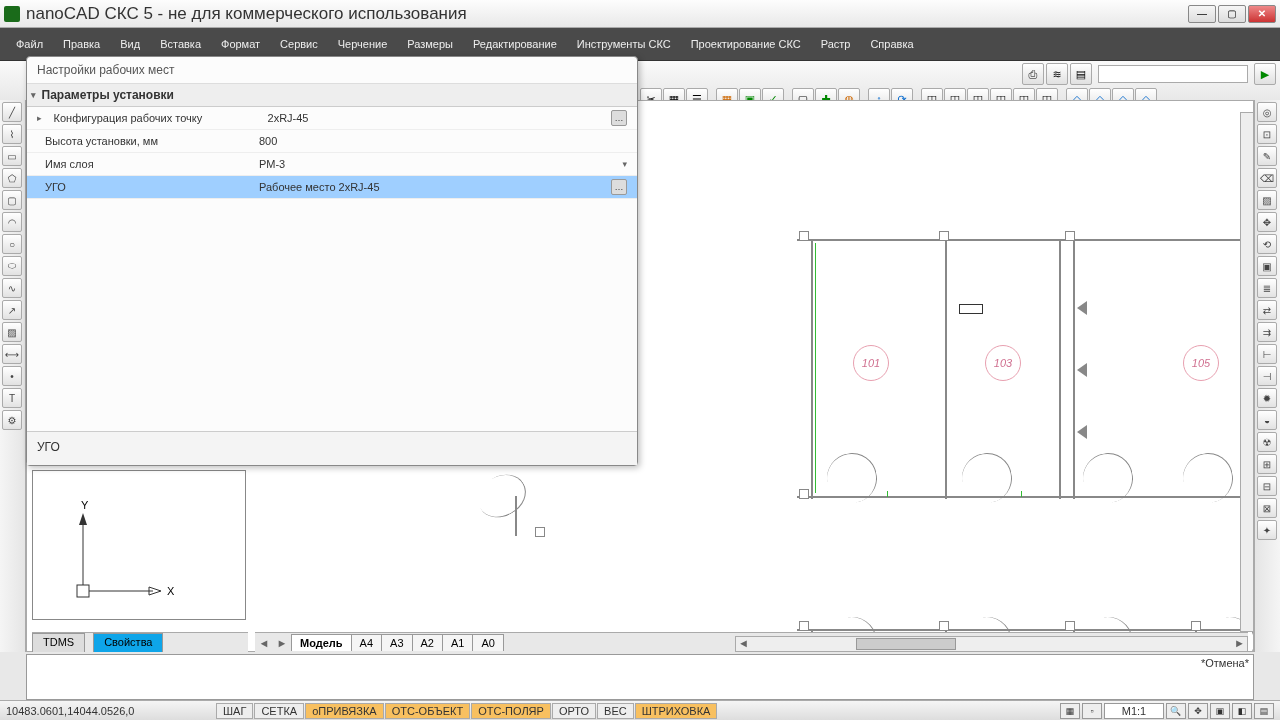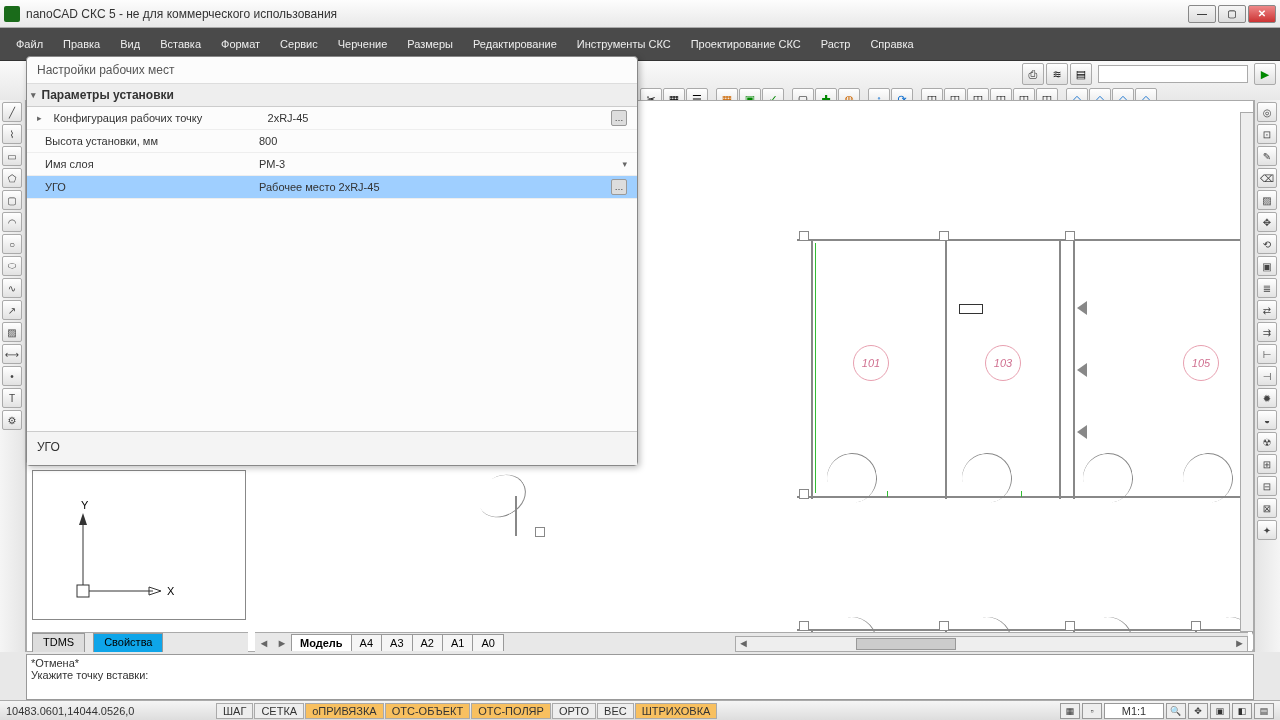--- a/index.html
+++ b/index.html
@@ -1,19 +1,19 @@
 <!DOCTYPE html>
 <html><head>
 <meta charset="utf-8">
 <style>
 * { margin:0; padding:0; box-sizing:border-box; font-family:Tahoma,Arial,sans-serif; font-size:11px; }
 body { width:1280px; height:720px; background:#e8e8e8; overflow:hidden; position:relative; }
 .titlebar { height:28px; background:linear-gradient(#fdfdfd,#e8e8e8); border-bottom:1px solid #aaa; display:flex; align-items:center; padding:0 4px; }
 .titlebar .appicon { width:16px; height:16px; background:#1a6b1a; border-radius:2px; margin-right:6px; }
-.titlebar .title { flex:1; color:#333; font-size:12px; }
+.titlebar .title { flex:1; color:#333; font-size:17px; }
 .winbtns { display:flex; gap:2px; }
 .winbtn { width:28px; height:18px; background:linear-gradient(#f5f5f5,#ddd); border:1px solid #888; border-radius:2px; display:flex; align-items:center; justify-content:center; font-size:10px; cursor:pointer; }
 .winbtn.close { background:linear-gradient(#e88,#c33); color:#fff; font-weight:bold; }
 .menubar { height:26px; background:#4a4a4a; color:#fff; display:flex; align-items:center; padding:16px 6px; border-bottom:1px solid #333; }
 .menuitem { padding:4px 10px; cursor:pointer; color:#eee; }
 .toolbar-area { height:46px; background:linear-gradient(#fafafa,#e5e5e5); border-bottom:1px solid #999; position:relative; }
 .toolbar-right { position:absolute; right:4px; top:2px; display:flex; gap:2px; align-items:center; }
 .tbtn { width:22px; height:22px; background:linear-gradient(#fff,#e0e0e0); border:1px solid #aaa; border-radius:2px; cursor:pointer; display:inline-flex; align-items:center; justify-content:center; font-size:11px; }
 .tbtn.g { color:#080; }
 .tbtn.b { color:#06c; }
@@ -47,21 +47,21 @@
 .arc { position:absolute; border:1px solid #888; border-radius:50%; border-bottom:none; border-left:none; }
 .dev { position:absolute; width:24px; height:10px; border:1px solid #333; background:#fff; font-size:6px; display:flex; align-items:center; justify-content:center; }
 .tabbar { position:absolute; left:255px; bottom:68px; right:32px; height:20px; background:#e8e8e8; border-top:1px solid #aaa; display:flex; align-items:center; font-size:11px; }
 .tabbar .nav { width:18px; text-align:center; color:#666; cursor:pointer; }
 .tab { padding:2px 8px; border:1px solid #999; border-bottom:none; background:#f5f5f5; margin-right:-1px; cursor:pointer; }
 .tab.active { background:#fff; font-weight:bold; }
 .side-tabs { position:absolute; left:32px; bottom:68px; width:216px; height:20px; background:#e8e8e8; display:flex; border-top:1px solid #aaa; }
 .side-tab { padding:2px 10px; border:1px solid #999; border-bottom:none; background:#ddd; cursor:pointer; font-size:11px; }
 .side-tab.active { background:#0ea5e9;margin-left:8px; }
 .cmdline { position:absolute; left:26px; right:26px; bottom:20px; height:46px; background:#fff; border:1px solid #999; font-family:Consolas,monospace; font-size:11px; padding:2px 4px; overflow:hidden; }
-.cmdline .ln { white-space:nowrap; color:#333; }
+.cmdline .ln { white-space:nowrap; color:#333;text-align:right; }
 .statusbar { position:absolute; bottom:0; left:0; right:0; height:20px; background:linear-gradient(#f5f5f5,#ddd); border-top:1px solid #aaa; display:flex; align-items:center; padding:0 6px; font-size:11px; color:#333; }
 .statusbar .coords { width:210px; }
 .sflag { padding:1px 6px; border:1px solid #aaa; margin-right:1px; background:#eee; cursor:pointer; }
 .sflag.on { background:#f8c060; }
 .status-right { margin-left:auto; display:flex; gap:2px; align-items:center; }
 .sc { width:20px; height:16px; border:1px solid #999; background:#eee; display:flex; align-items:center; justify-content:center; font-size:9px; cursor:pointer; }
 .scale { width:60px; height:16px; border:1px solid #999; background:#fff; text-align:center; line-height:14px; }
 .scroll-h { position:absolute; left:735px; right:32px; bottom:68px; height:16px; background:#eee; border:1px solid #aaa; }
 .scroll-h .thumb { position:absolute; left:120px; width:100px; top:1px; bottom:1px; background:#ccc; border:1px solid #999; }
 .vscroll { position:absolute; right:26px; top:112px; bottom:88px; width:14px; background:#eee; border:1px solid #aaa; }
@@ -291,21 +291,20 @@
 </div>
 
 <div class="scroll-h">
   <span style="position:absolute;left:2px;top:0;color:#666">◄</span>
   <div class="thumb"></div>
   <span style="position:absolute;right:2px;top:0;color:#666">►</span>
 </div>
 
 <div class="cmdline">
   <div class="ln">*Отмена*</div>
-  <div class="ln">Укажите точку вставки:</div>
 </div>
 
 <div class="statusbar">
   <div class="coords">10483.0601,14044.0526,0</div>
   <div id="flags" style="display:flex">
       <div class="sflag">ШАГ</div>
       <div class="sflag">СЕТКА</div>
       <div class="sflag on">оПРИВЯЗКА</div>
       <div class="sflag on">ОТС-ОБЪЕКТ</div>
       <div class="sflag on">ОТС-ПОЛЯР</div>

